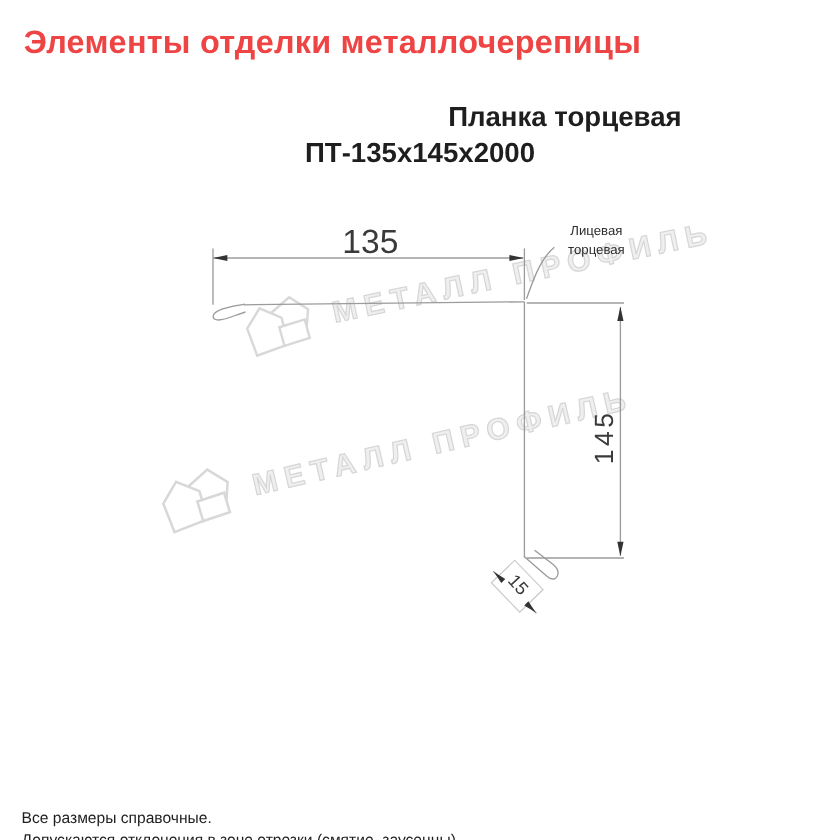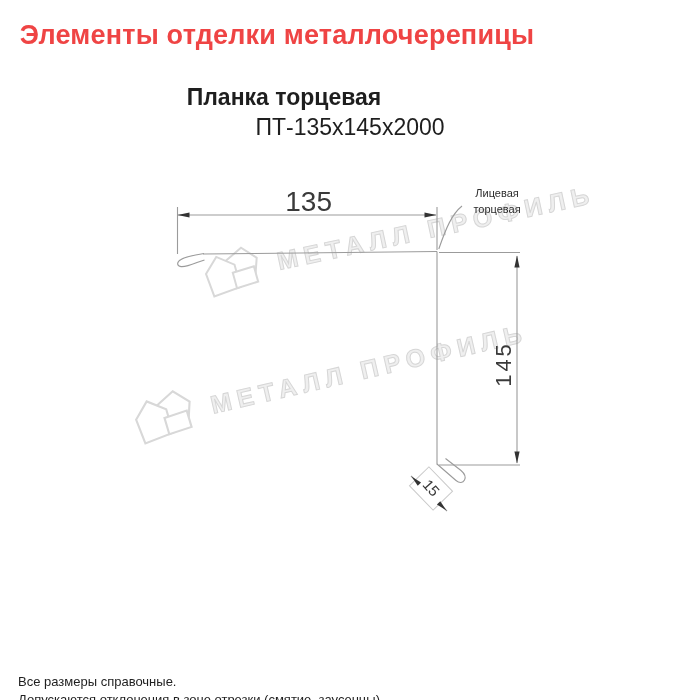--- a/index.html
+++ b/index.html
@@ -8,26 +8,26 @@
     font-family:"Liberation Sans","DejaVu Sans",sans-serif;
     -webkit-font-smoothing:antialiased;
   }
   .abs{position:absolute;}
   
   .page-title{
     left:0;top:20px;width:554px;text-align:center;
     font-size:27px;font-weight:bold;color:#ef4444;letter-spacing:.2px;
   }
   .product-name{
-    left:0;top:84px;width:568px;text-align:center;
+    left:0;top:84px;width:568px;text-align:right;
     font-size:23px;font-weight:bold;color:#1e1e1e;
   }
   .product-code{
     left:0;top:114px;width:700px;text-align:center;
-    font-size:23px;font-weight:normal;color:#1e1e1e;
+    font-size:23px;font-weight:bold;color:#1e1e1e;
   }
   
   .watermark{
     display:flex;align-items:center;gap:10px;
     transform-origin:left center;z-index:1;pointer-events:none;
   }
   .wm-upper{left:203px;top:252px;transform:rotate(-12deg);}
   .wm-lower{left:133px;top:396px;transform:rotate(-13deg);}
   .wm-text{
     font-size:25px;font-weight:bold;letter-spacing:6px;white-space:nowrap;

